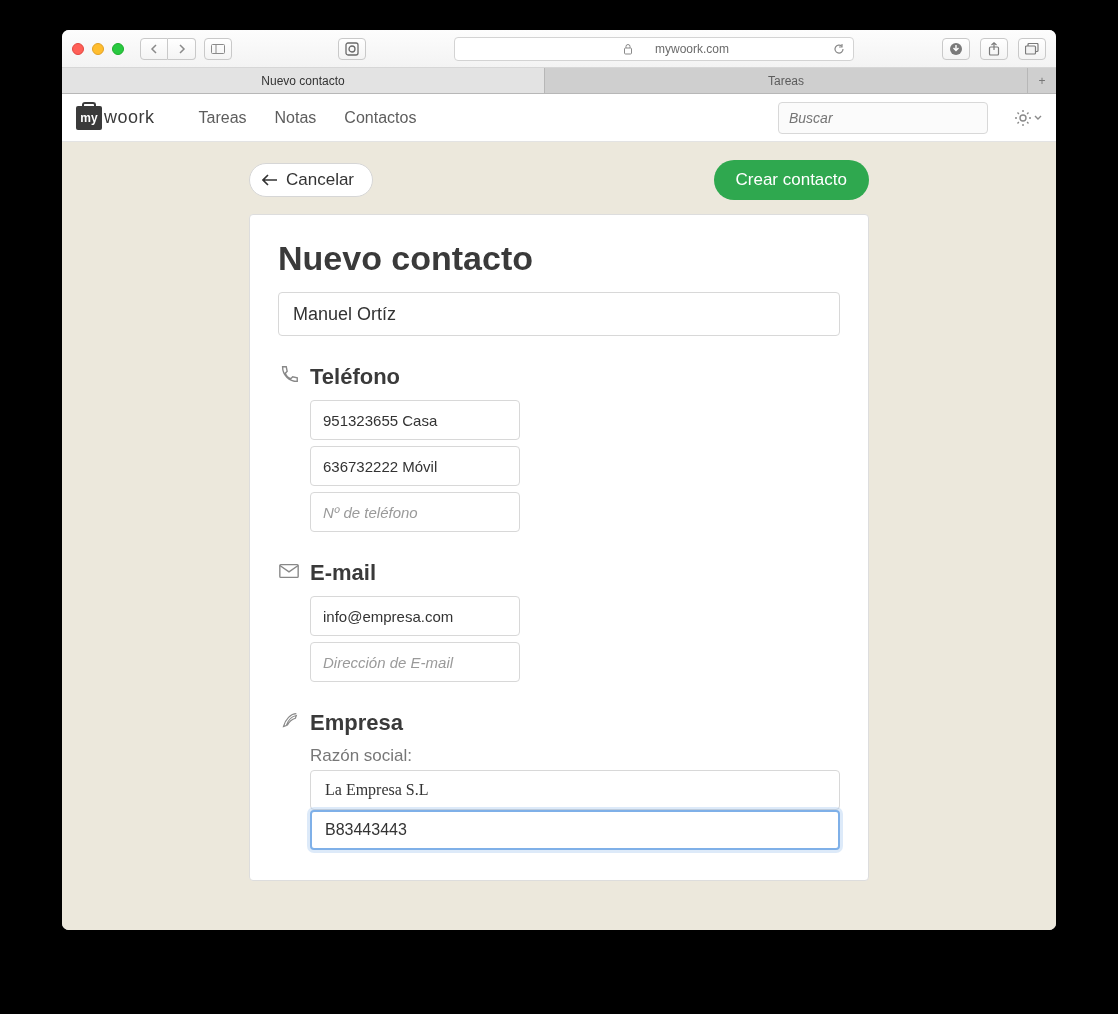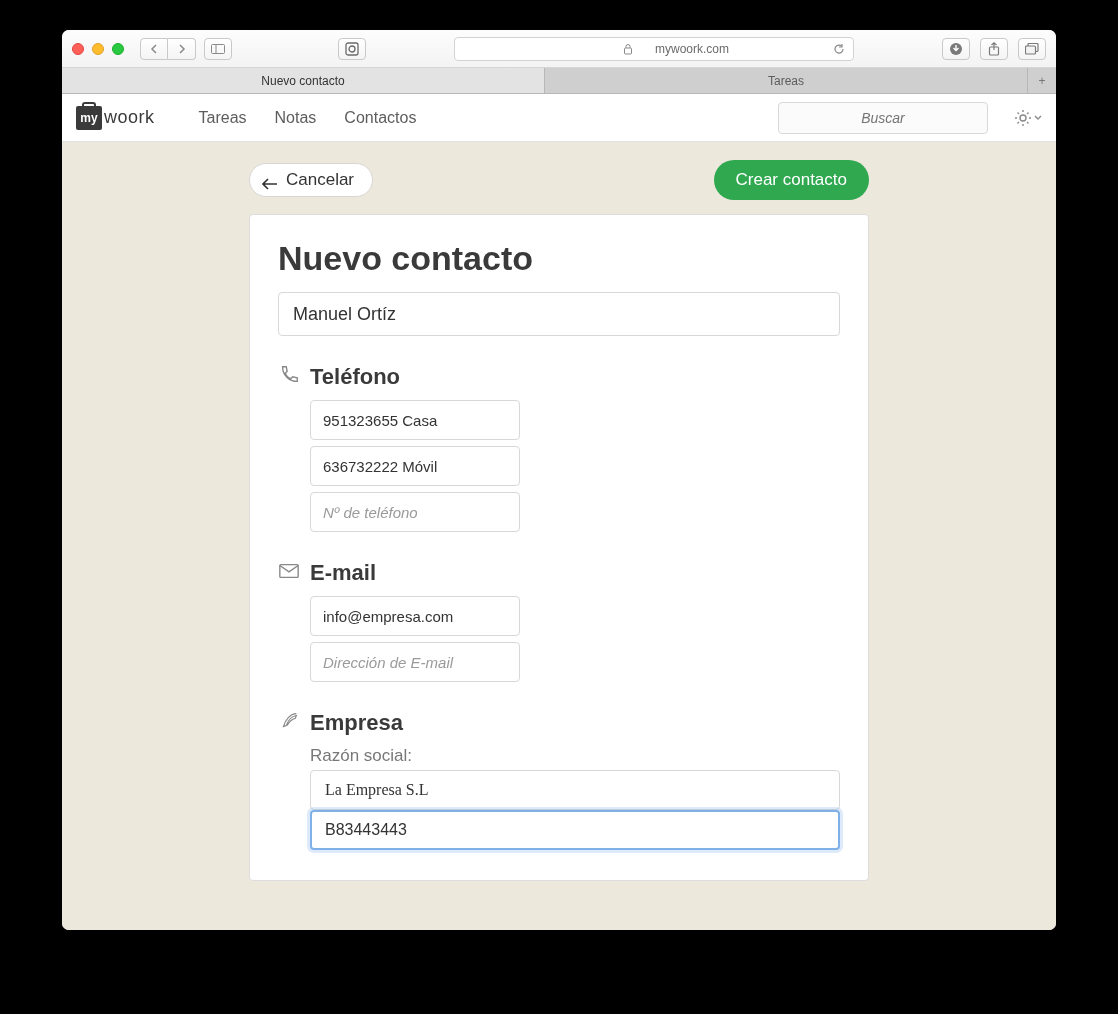--- a/index.html
+++ b/index.html
@@ -110,37 +110,36 @@
   .nav-links { display:flex; gap:28px; margin-left:18px; }
   .nav-link { font-size: 16px; color:#5d5d5d; cursor:pointer; }
   .nav-spacer { flex:1; }
   .search {
     width: 210px; height: 32px;
     border: 1px solid #d8d8d8; border-radius: 4px;
     background:#fbfbfb;
     padding: 0 10px;
     font-size:14px; font-style:italic; color:#999;
     outline:none;
-    text-align:center;
   }
   .gear { color:#8a8a8a; cursor:pointer; display:flex; align-items:center; gap:2px; }
 
   
   .page {
     flex:1; overflow:auto;
     background:#ece8dc;
   }
   .page-inner {
     max-width: 640px;
     margin: 18px auto 0;
     padding: 0 10px 40px;
   }
   .topbar { display:flex; align-items:center; margin-bottom:14px; gap:10px;}
   .cancel-pill {
-    display:flex; align-items:flex-end; gap:8px;
+    display:flex; align-items:center; gap:8px;
     background:#fff; border:1px solid #d6d6d6;
     border-radius: 999px;
     padding: 6px 18px 6px 12px;
     color:#333; font-size:17px; cursor:pointer;
   }
   .top-spacer { flex:1; }
   .create-btn {
     background:#2fa84f; color:#fff;
     border:none; border-radius:999px;
     padding: 10px 22px;

